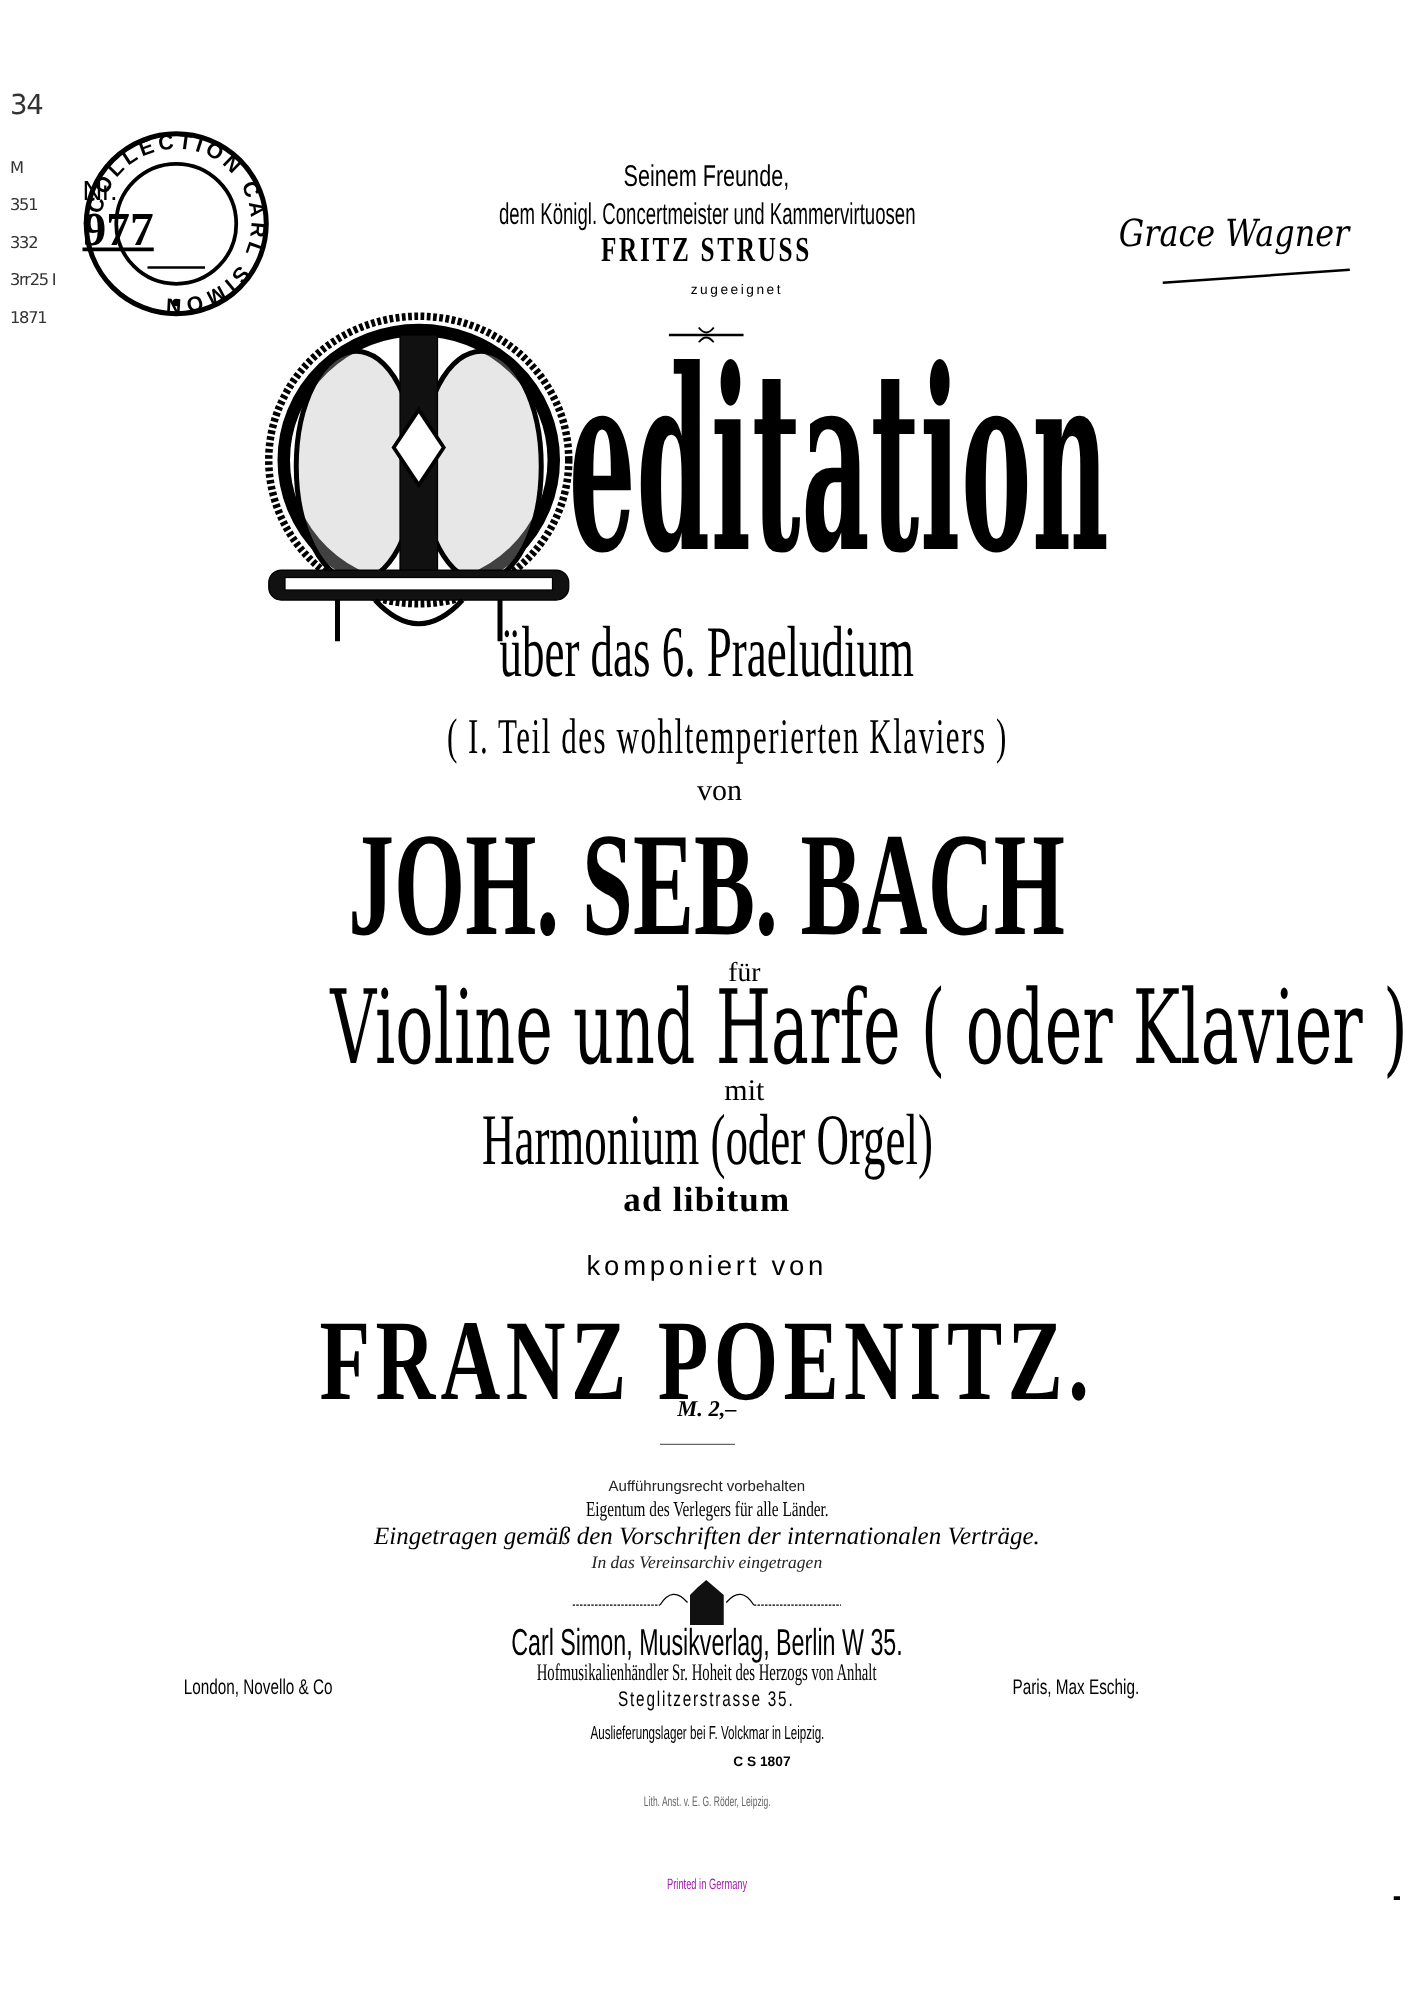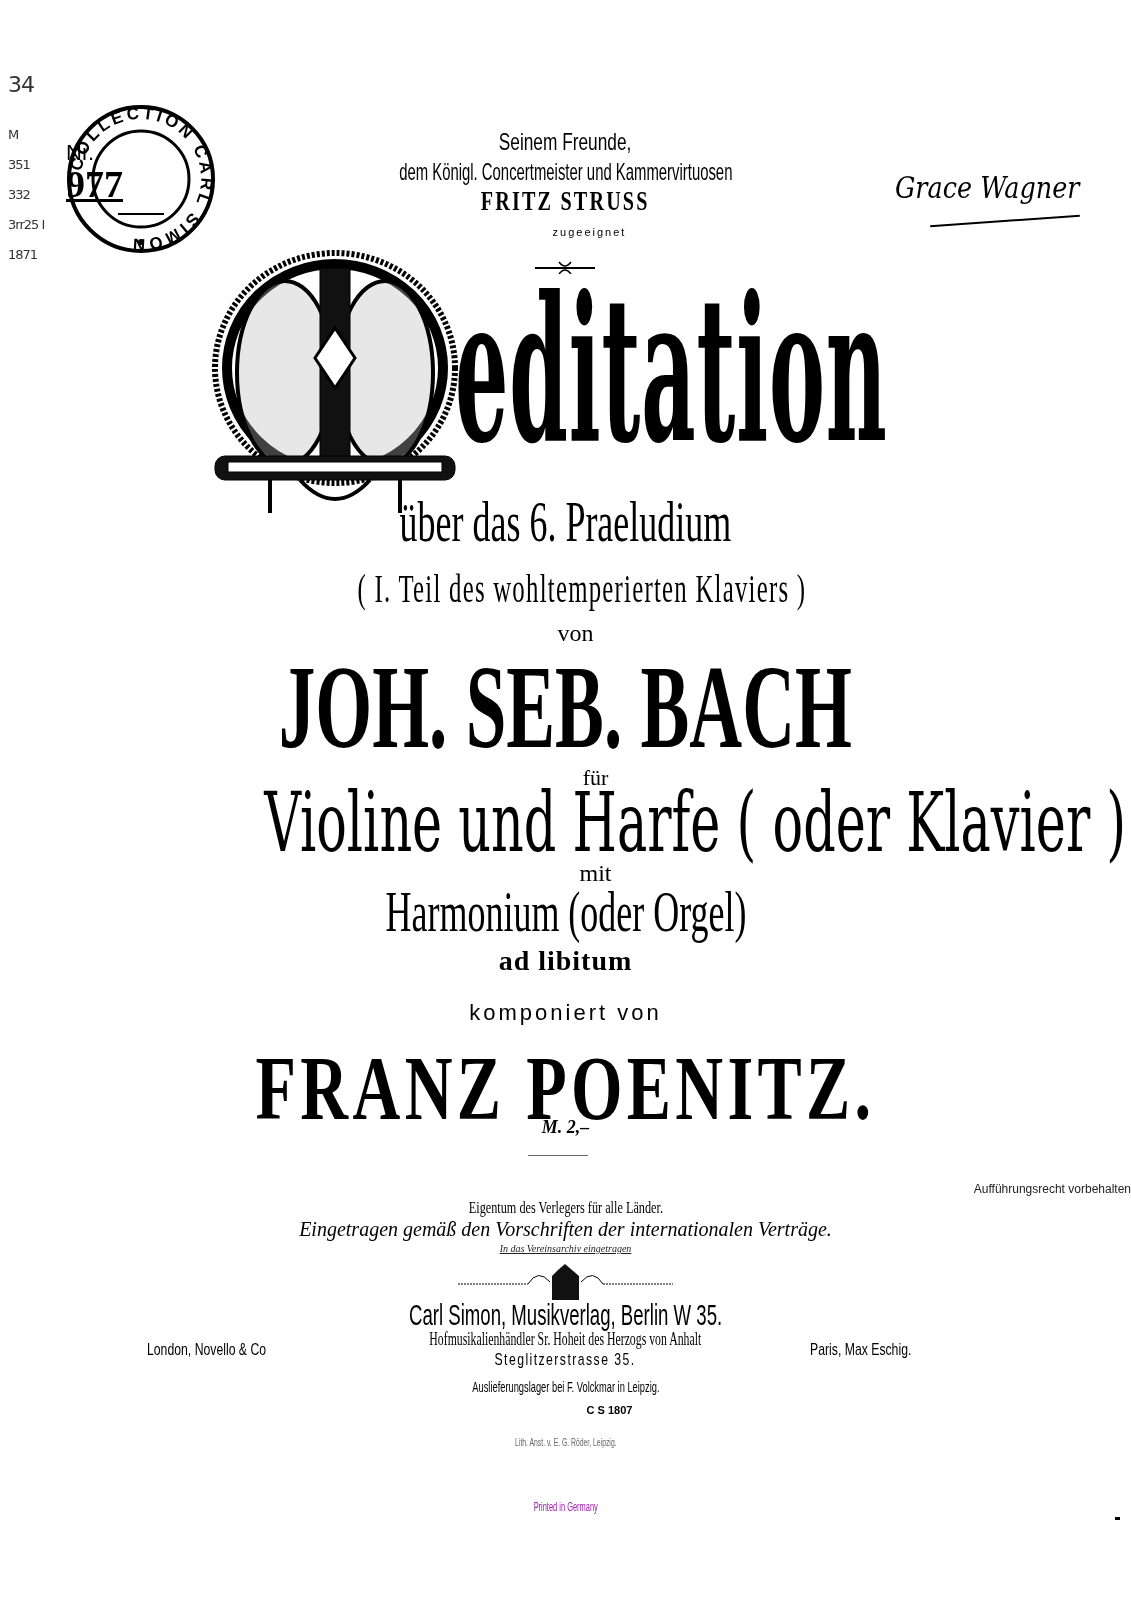--- a/index.html
+++ b/index.html
@@ -41,24 +41,24 @@
   .fuer { top: 765px; font-size: 22px; }
   .violine { top: 775px; font-size: 82px; font-family: "DejaVu Serif", serif; }
   .mit { top: 860px; font-size: 24px; }
   .harmonium { top: 878px; font-size: 58px; }
   .adlib { top: 945px; font-size: 28px; font-weight: bold; letter-spacing: 1px; }
   .komp { top: 1000px; font-size: 22px; letter-spacing: 3px; }
   .composer { top: 1035px; font-size: 92px; font-weight: bold; letter-spacing: 6px; }
   .price { top: 1117px; font-size: 18px; font-style: italic; font-weight: bold; }
   .price-line { left: 528px; top: 1155px; width: 60px; height: 1px; background: #666; }
 
-  .rights1 { top: 1182px; font-size: 12px; color: #222; text-align: right; }
+  .rights1 { top: 1182px; font-size: 12px; color: #222; }
   .rights2 { top: 1198px; font-size: 17px; }
   .rights3 { top: 1218px; font-size: 20px; font-style: italic; }
-  .rights4 { top: 1243px; font-size: 10px; font-style: italic; color: #222; text-decoration: underline; }
+  .rights4 { top: 1243px; font-size: 14px; font-style: italic; color: #222; }
 
   .crest { left: 458px; top: 1262px; width: 215px; height: 40px; }
 
   .pub1 { top: 1298px; font-size: 30px; }
   .pub2 { top: 1328px; font-size: 19px; }
   .pub3 { top: 1350px; font-size: 17px; letter-spacing: 2px; }
   .pub4 { top: 1378px; font-size: 15px; }
   .pubnum { top: 1404px; font-size: 11px; font-weight: bold; padding-left: 44px; }
   .printer { top: 1436px; font-size: 11px; color: #666; }
   .printer2 { top: 1500px; font-size: 12px; color: #a21caf; }

